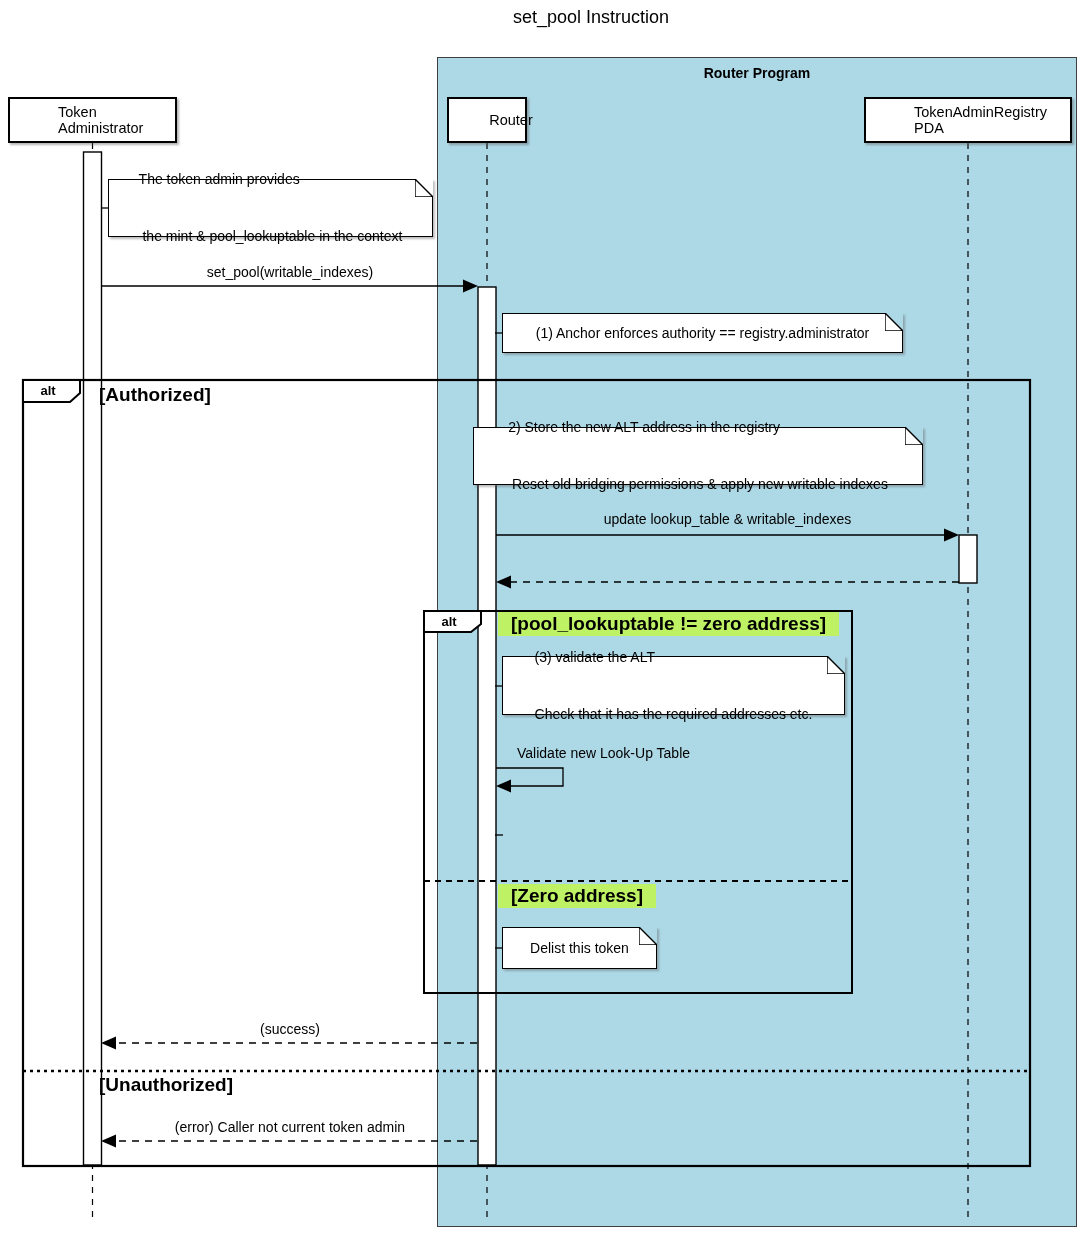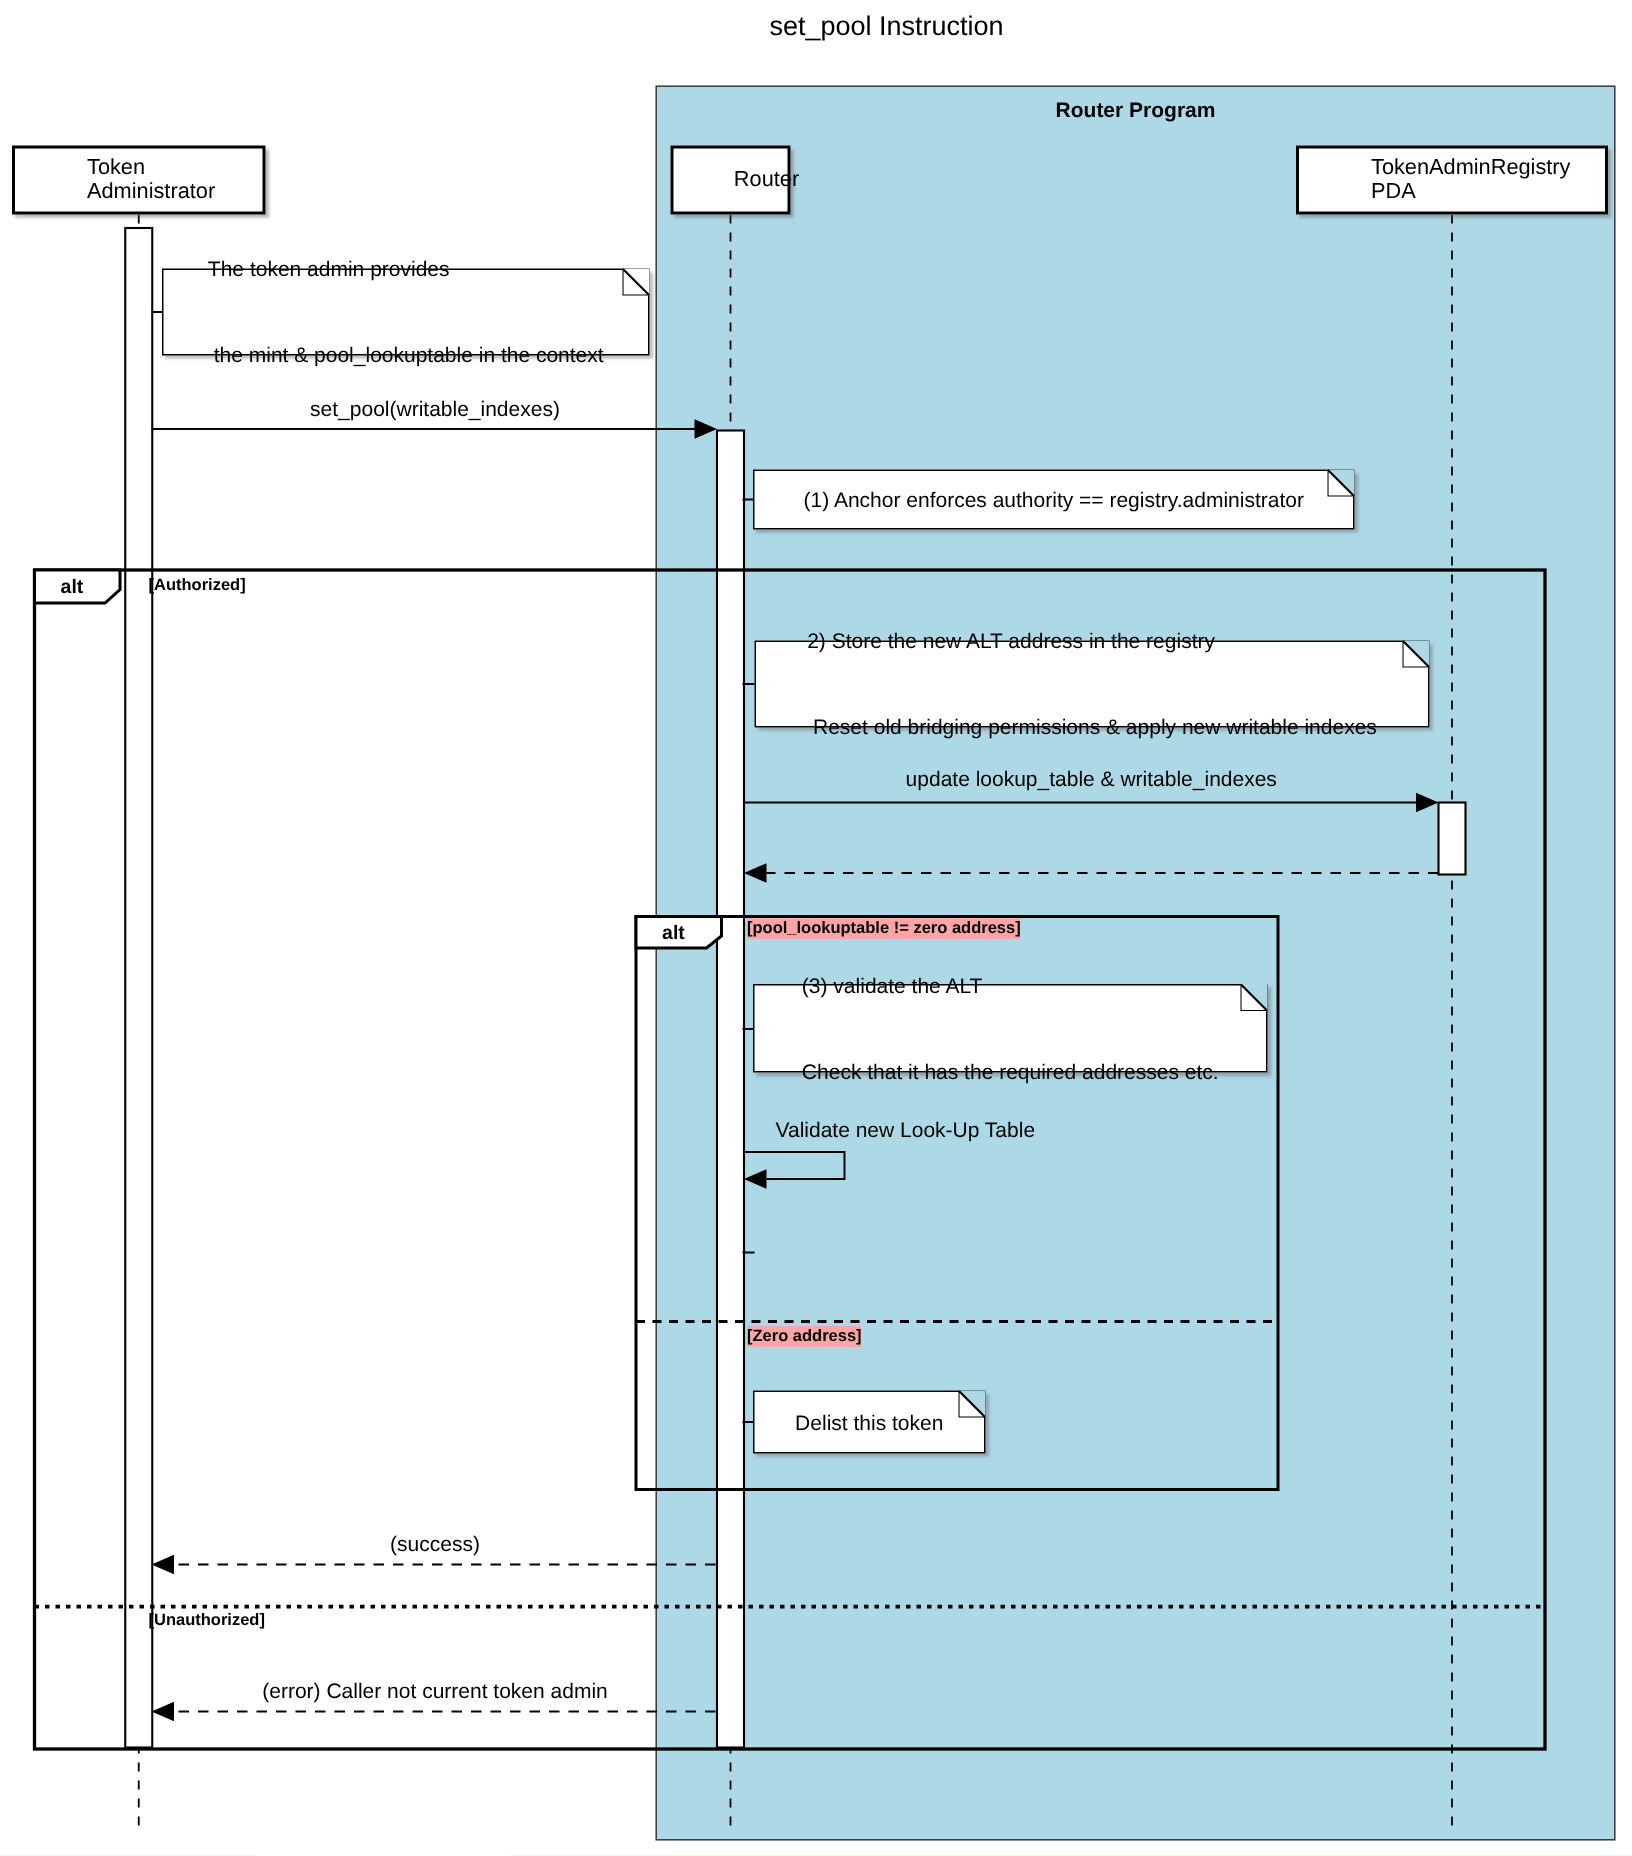--- a/index.html
+++ b/index.html
@@ -37,22 +37,22 @@
   .note{
     background:#fff;border:1px solid #000;box-sizing:border-box;
     box-shadow:2px 2px 2px rgba(90,90,90,.4);
     font-size:14px;line-height:19px;
     display:flex;align-items:center;justify-content:center;
   }
   .note .lines{white-space:pre;text-align:left;}
   .note svg.fold{position:absolute;top:-1px;right:-1px;}
   .msg-label{font-size:14px;}
   .center{text-align:center;}
-  .guard{font-weight:bold;font-size:11px;}
-  .guard.hl{background:#fca5a5;padding:1px 0;}
+  .guard{font-weight:bold;font-size:19px;}
+  .guard.hl{background:#bef264;padding:1px 13px;}
   .alt-label{font-weight:bold;font-size:13px;text-align:center;}
 </style>
 </head>
 <body>
 
 <div id="canvas">
 
   <div class="abs" id="frame-bg"></div>
   <div class="abs" id="frame-label">Router Program</div>
 
@@ -140,21 +140,21 @@
   <div class="abs note" style="left:502px;top:313px;width:401px;height:40px;">
     <svg class="fold" width="18" height="18">
       <polygon points="0,0 18,0 18,18" fill="#ADD8E6"></polygon>
       <polygon points="0,0 18,18 0,18" fill="#fff" stroke="#000" stroke-width="1.4"></polygon>
     </svg>
     <div class="lines">
       <div>(1) Anchor enforces authority == registry.administrator</div>
     </div>
   </div>
 
-  <div class="abs note" style="left:503px;top:427px;width:450px;height:58px;">
+  <div class="abs note" style="left:473px;top:427px;width:450px;height:58px;">
     <svg class="fold" width="18" height="18">
       <polygon points="0,0 18,0 18,18" fill="#ADD8E6"></polygon>
       <polygon points="0,0 18,18 0,18" fill="#fff" stroke="#000" stroke-width="1.4"></polygon>
     </svg>
     <div class="lines">
       <div>2) Store the new ALT address in the registry</div>
       <div> Reset old bridging permissions &amp; apply new writable indexes</div>
     </div>
   </div>
 

